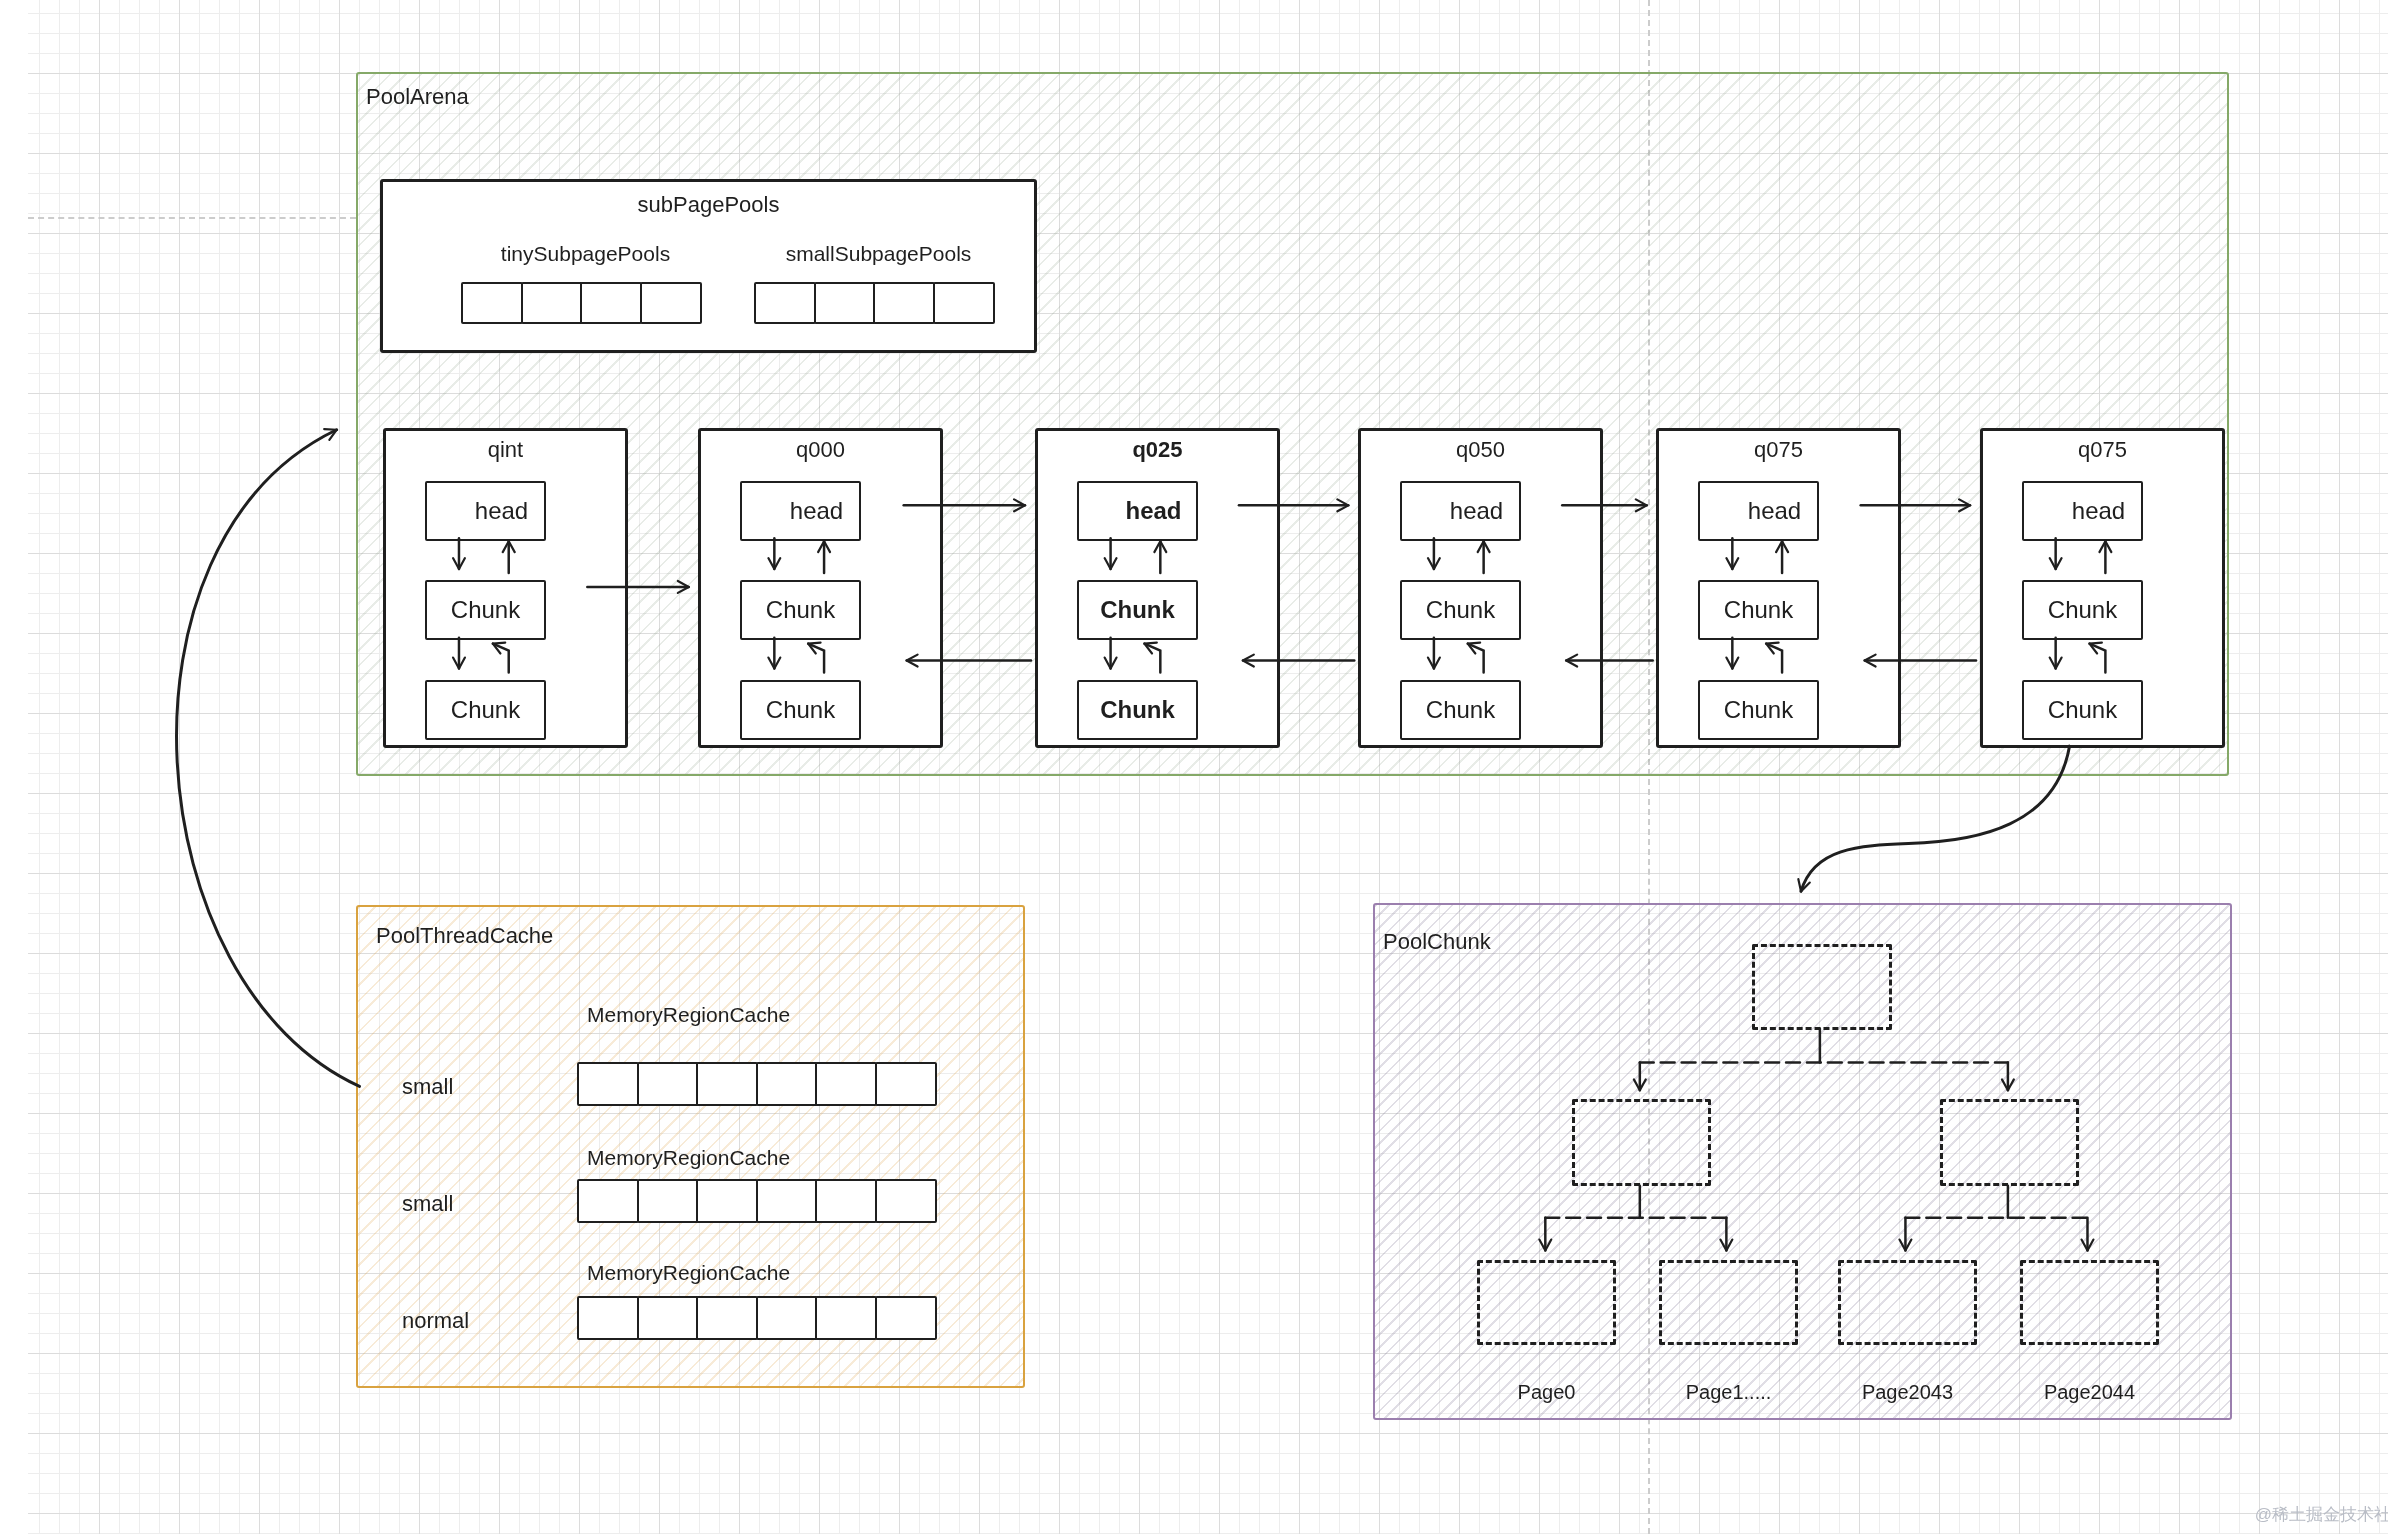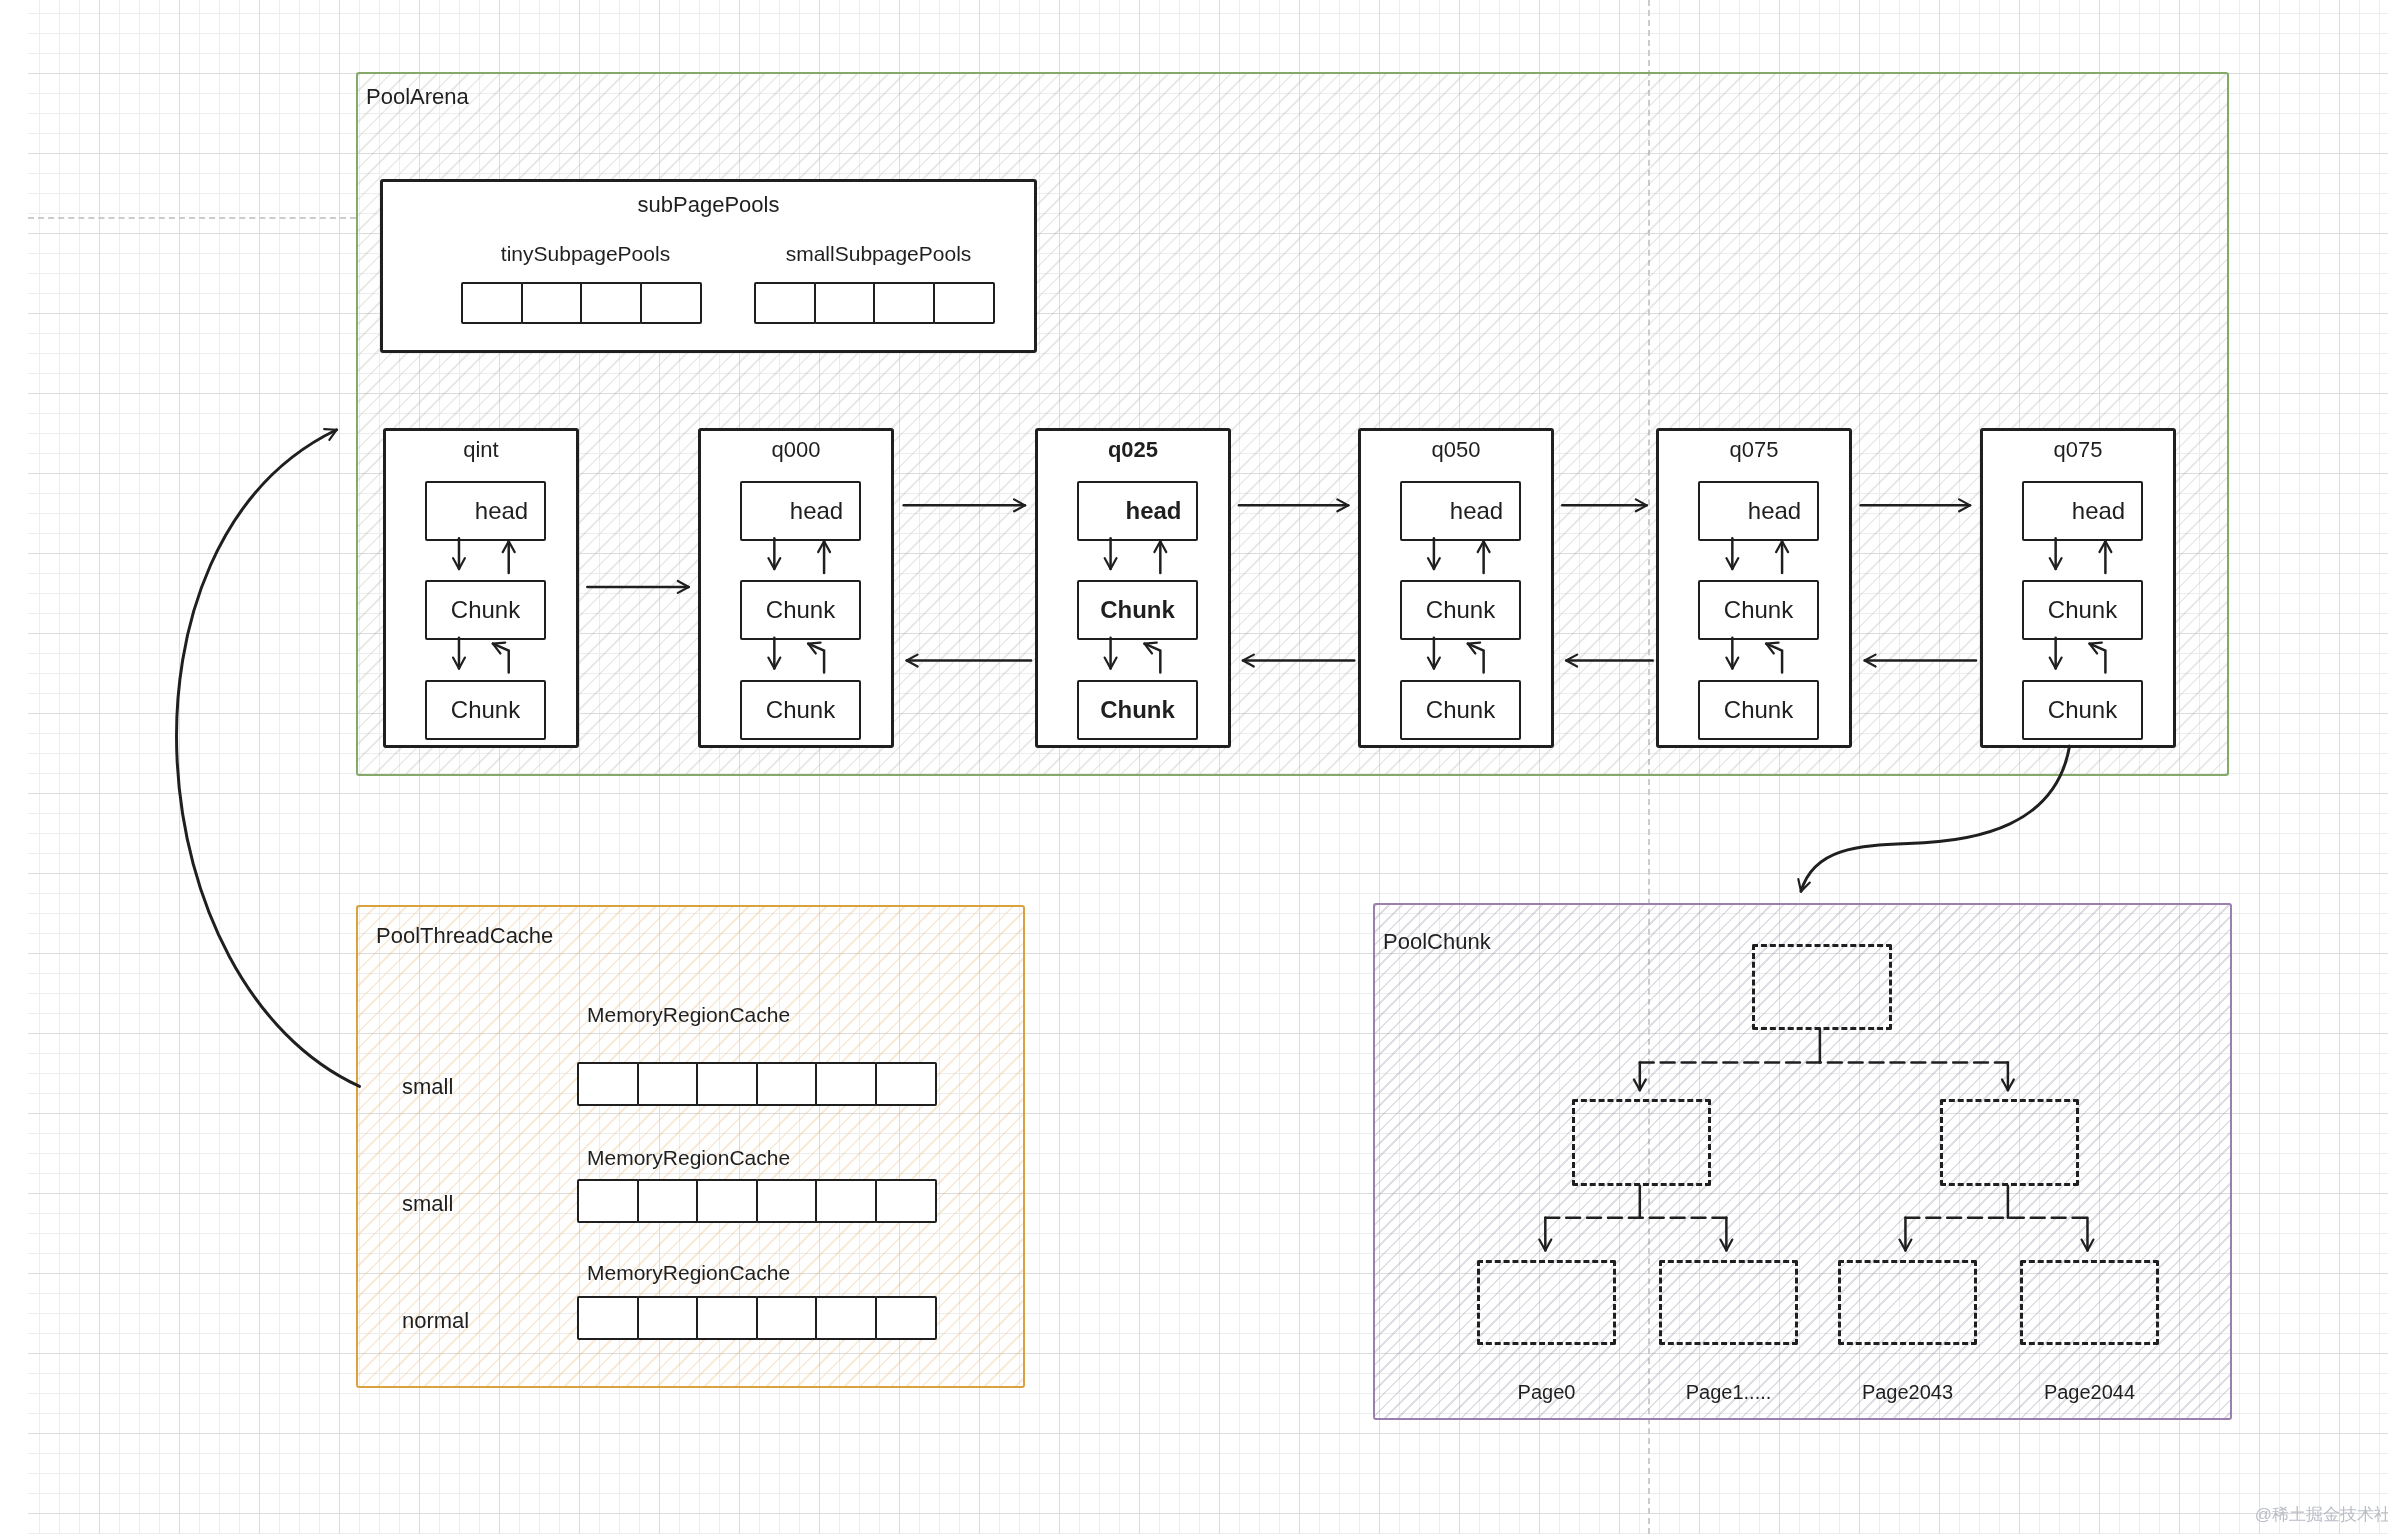--- a/index.html
+++ b/index.html
@@ -53,21 +53,21 @@
   #subpagepools .sp-title{position:absolute; top:10px; width:100%; text-align:center; font-size:22px;}
   .sp-group{position:absolute; top:60px; width:249px;}
   .sp-group .sp-label{text-align:center; font-size:21px; margin-bottom:16px;}
   .cell-row{display:flex;}
   .cell{box-sizing:border-box; background:#fff; border:2.5px solid #1f1f1f; border-radius:2px;}
   .cell + .cell{margin-left:-2.5px;}
   .sp-group .cell{width:62px; height:42px;}
 
   
   .qbox{
-    position:absolute; top:354px; width:196px; height:320px;
+    position:absolute; top:354px; width:245px; height:320px;
     background:#fff; border:3px solid #1f1f1f; border-radius:3px; box-sizing:border-box;
   }
   .qtitle{position:absolute; top:6px; width:100%; text-align:center; font-size:22px;}
   .qnode{
     position:absolute; left:39px; width:121px; height:60px;
     background:#fff; border:2.5px solid #1f1f1f; border-radius:2px; box-sizing:border-box;
     display:flex; align-items:center; justify-content:center; font-size:24px;
   }
   .qn-head{top:50px;padding-left:32px;} .qn-c1{top:149px;} .qn-c2{top:249px;}
 

